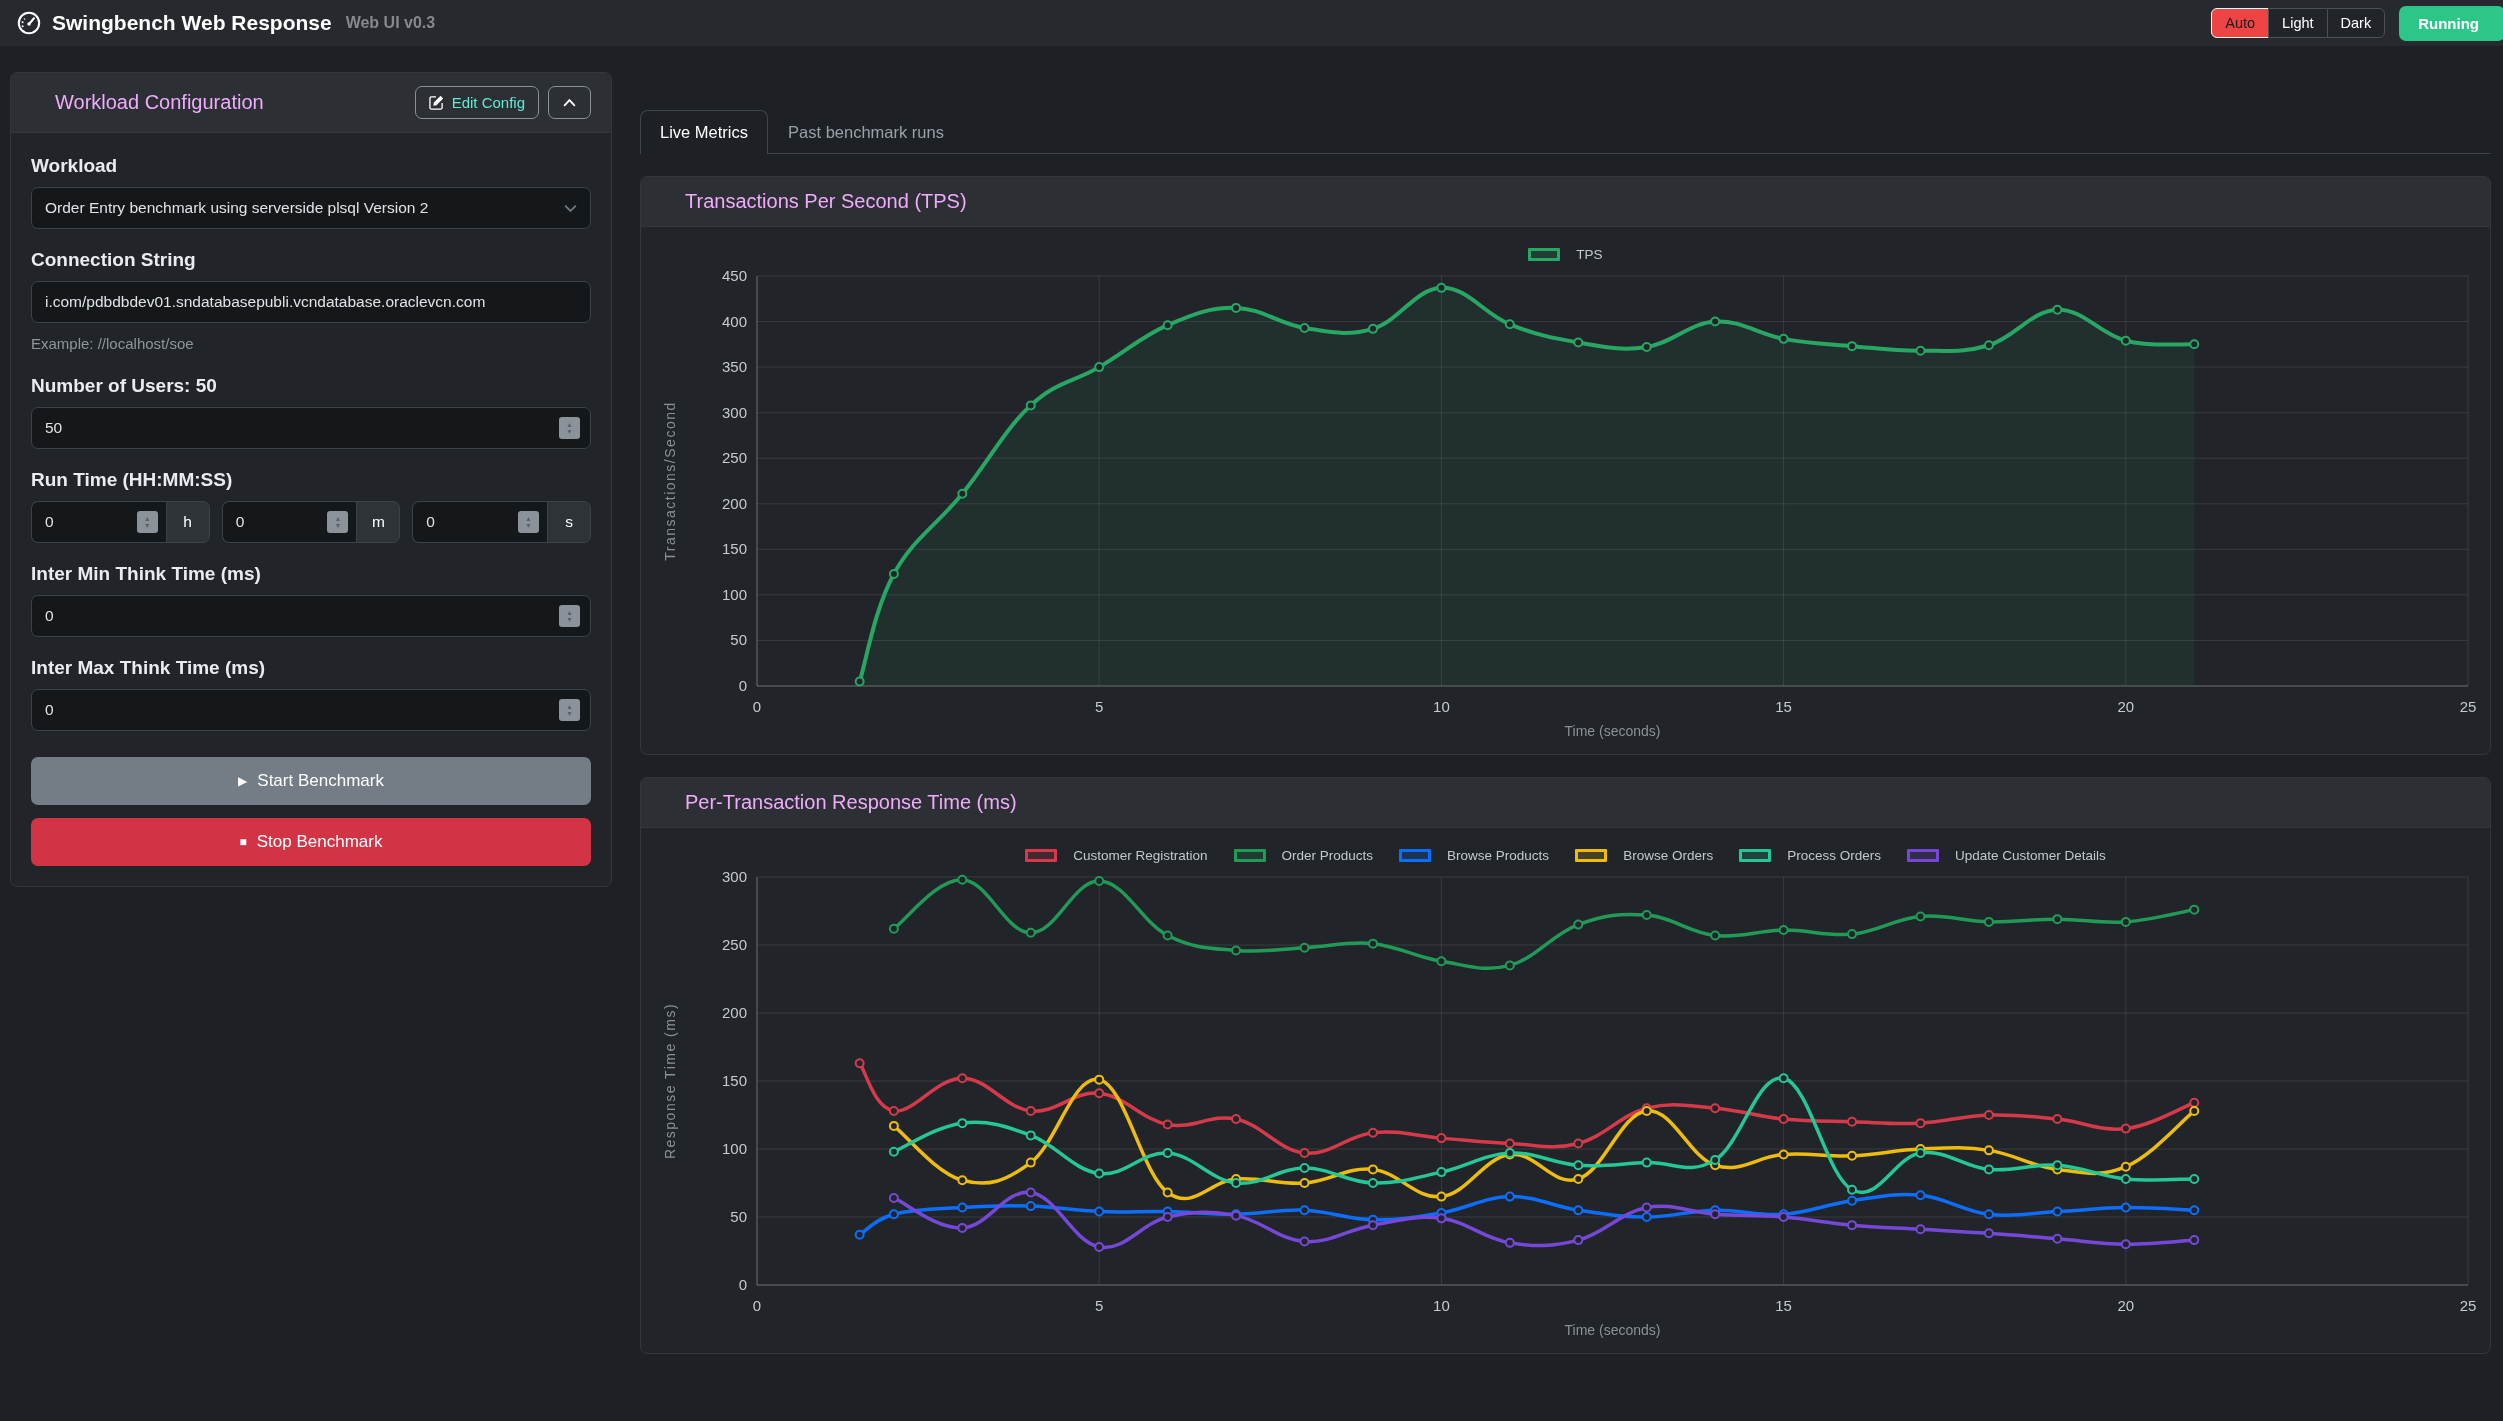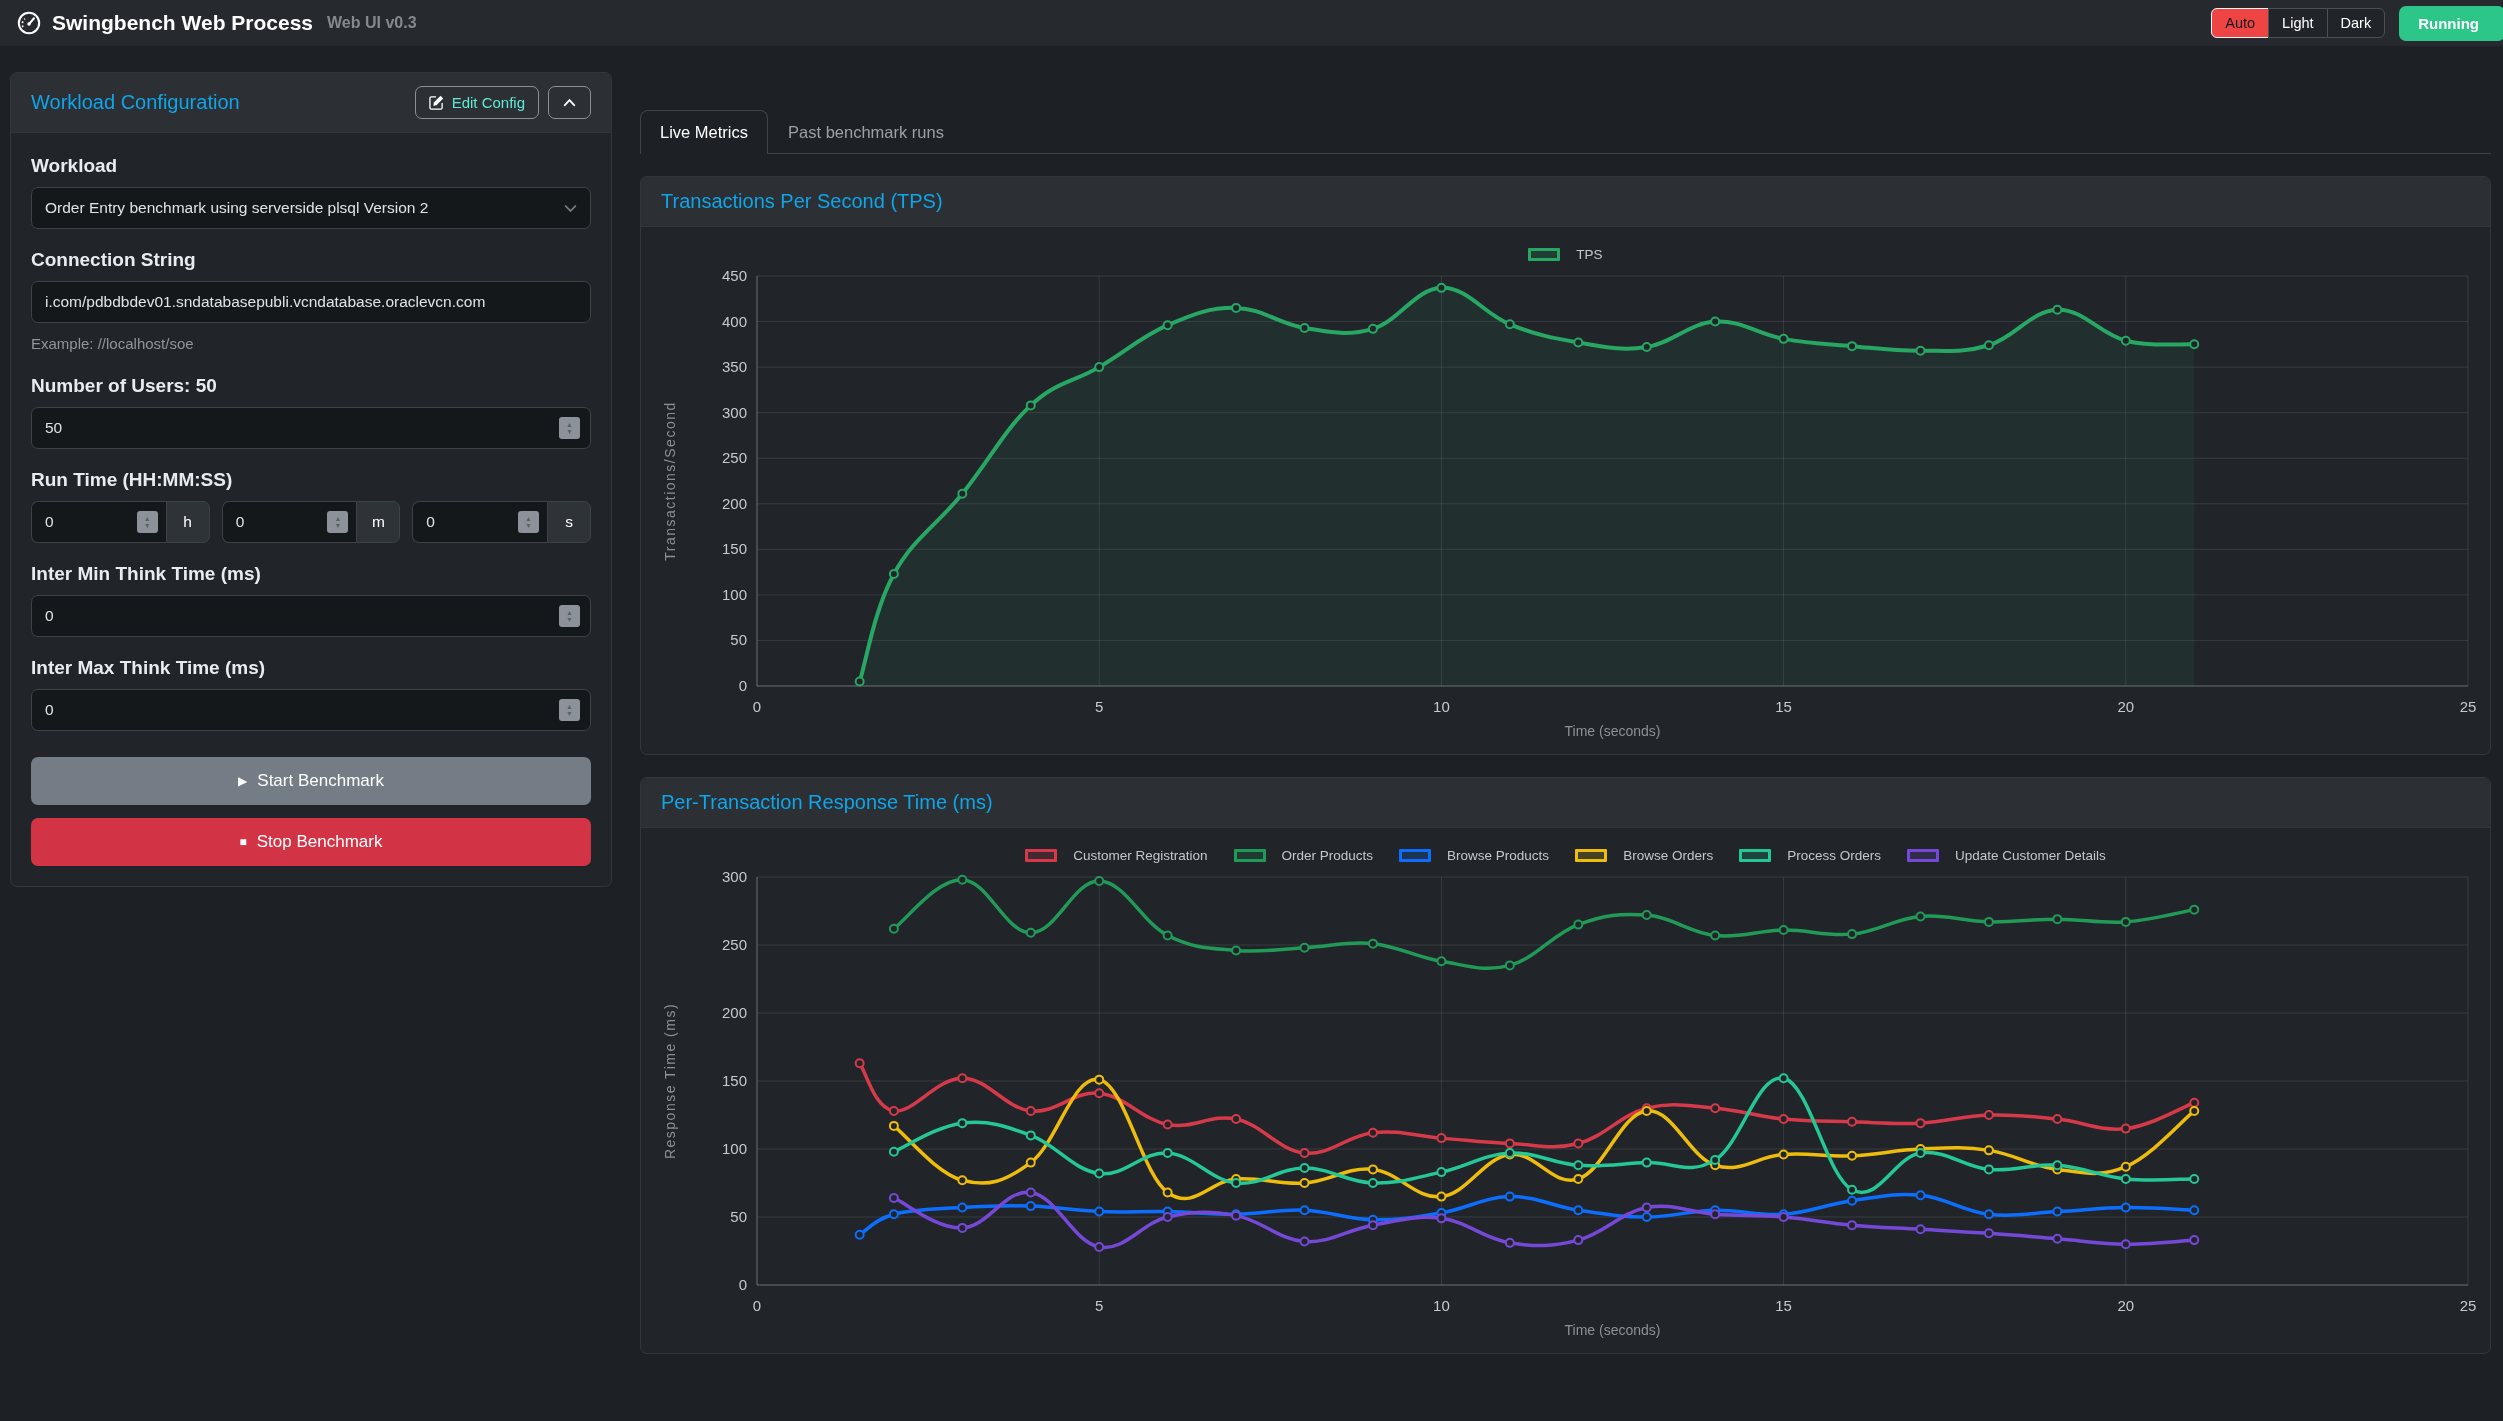--- a/index.html
+++ b/index.html
@@ -36,21 +36,21 @@
   .main { flex:1; min-width:0; }
   
   .card {
     background:#212529; border:1px solid #33373c; border-radius:7px;
     overflow:hidden; margin-bottom:22px;
   }
   .card-header {
     background:#2c3034; border-bottom:1px solid #33373c;
     padding:13px 20px; display:flex; align-items:center; justify-content:space-between;
   }
-  .card-title { font-size:20px; color:#0ea5e9; }
+  .card-title { font-size:20px; color:#f0abfc;margin-left:24px; }
   .header-actions { display:flex; gap:9px; }
   .btn-outline {
     display:inline-flex; align-items:center; gap:8px; cursor:pointer;
     background:transparent; color:#5eead4; border:1px solid #8a9096;
     border-radius:7px; padding:7px 13px; font-family:inherit; font-size:15px;
   }
   .btn-collapse { padding:7px 14px; }
   .card-body { padding:20px; }
   
   .field-label { display:block; font-size:19px; color:#e9ecef; margin:20px 0 10px;font-weight:bold; }
@@ -120,21 +120,21 @@
 <nav class="navbar">
   <div class="brand-group">
     <span style="display:inline-flex;">
       <svg width="26" height="26" viewBox="0 0 24 24">
         <circle cx="12" cy="12" r="9.4" fill="none" stroke="#fff" stroke-width="1.9"></circle>
         <path d="M12 13 L16.6 7.6" stroke="#fff" stroke-width="1.9" stroke-linecap="round" fill="none"></path>
         <circle cx="12" cy="13" r="1.6" fill="#fff"></circle>
         <path d="M6.4 15.8 A6.4 6.4 0 0 1 8.2 8.1" fill="none" stroke="#fff" stroke-width="1.6" stroke-dasharray="1.6 2.2"></path>
       </svg>
     </span>
-    <span class="brand">Swingbench Web Process</span>
+    <span class="brand">Swingbench Web Response</span>
     <span class="version">Web UI v0.3</span>
   </div>
   <div class="nav-right">
     <div class="btn-group">
       <button class="theme-btn active">Auto</button>
       <button class="theme-btn">Light</button>
       <button class="theme-btn">Dark</button>
     </div>
     <span class="badge-running" style="background: rgb(44, 198, 137);">Running</span>
   </div>

